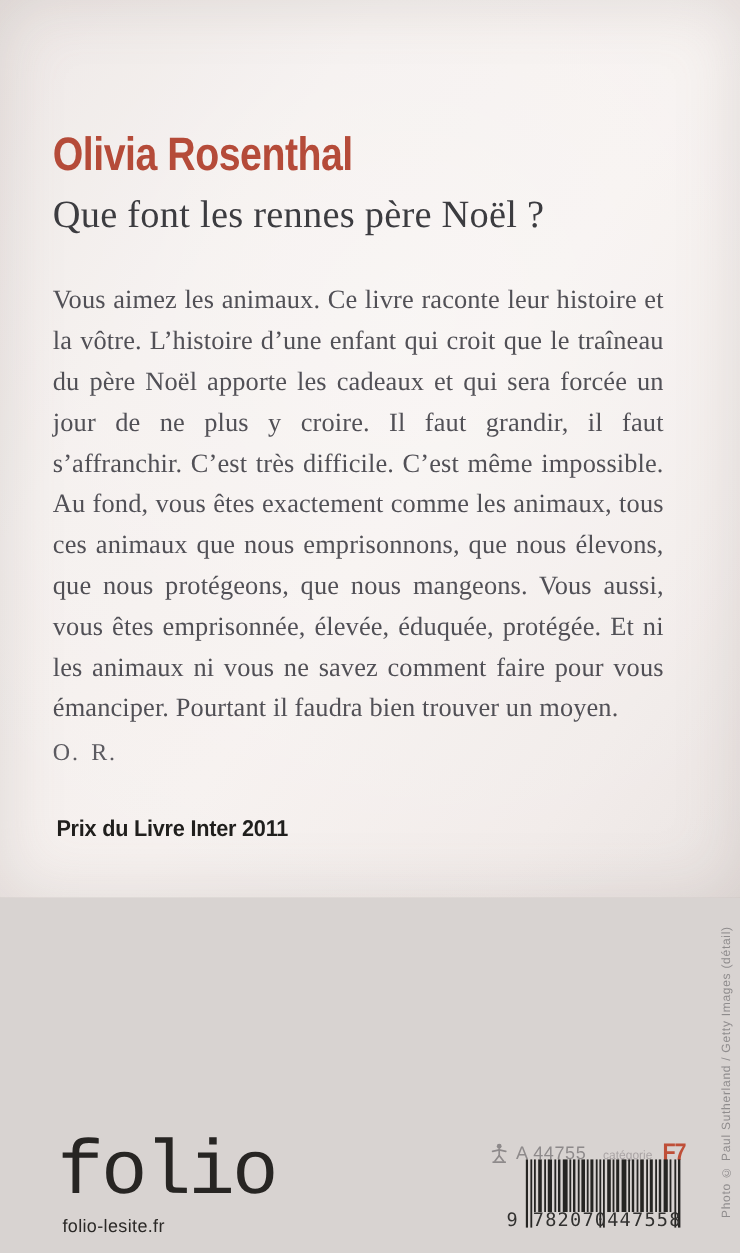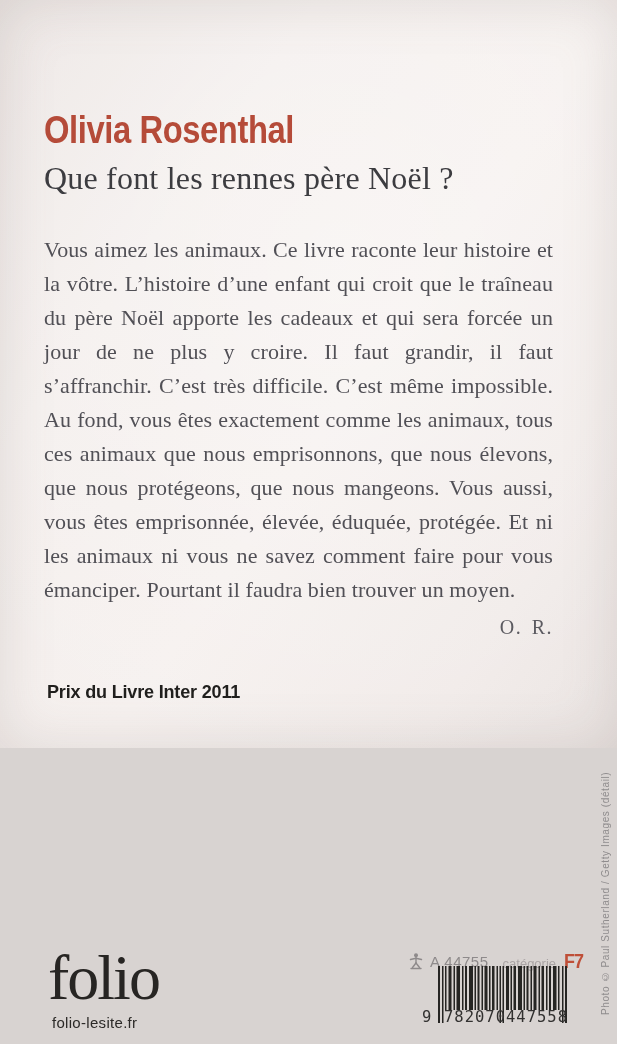--- a/index.html
+++ b/index.html
@@ -32,50 +32,50 @@
     white-space:nowrap;letter-spacing:0.2px;
   }
   .blurb{
     position:absolute;left:44px;top:233px;width:509px;
     font-size:22px;line-height:34px;color:#515056;
     text-align:justify;letter-spacing:0.1px;
     margin:0;
   }
   .signature{
     position:absolute;left:44px;top:616px;width:509px;
-    text-align:right;font-size:20px;color:#5c5b61;
+    font-size:20px;color:#5c5b61;
     letter-spacing:1.5px;word-spacing:3px;
   }
   .award{
     position:absolute;left:47px;top:681px;
     font-family:"Liberation Sans", sans-serif;
     font-weight:bold;font-size:19px;color:#201f1d;
     transform:scaleX(0.95);transform-origin:left top;
     letter-spacing:-0.2px;white-space:nowrap;
   }
   .folio-logo{
     position:absolute;left:48px;top:946px;
-    font-family:Liberation Serif, serif;
+    font-family:Liberation Mono, monospace;
     font-size:64px;line-height:1;color:#272523;
     letter-spacing:-2px;
   }
   .folio-site{
     position:absolute;left:52px;top:1014px;
     font-family:"Liberation Sans", sans-serif;
     font-weight:normal;font-size:15px;color:#2b2927;
     letter-spacing:0.3px;
   }
   .cat-line{
     position:absolute;left:407px;top:950px;width:185px;height:22px;
     font-family:"Liberation Sans", sans-serif;
     display:flex;align-items:center;
   }
   .emblem{width:18px;height:18px;flex:0 0 auto;margin-right:5px;}
   .cat-num{font-size:15px;color:#8e8a8b;letter-spacing:0.5px;}
-  .cat-label{font-size:13px;color:#aaa4a5;margin-left:14px;margin-top:4px;}
+  .cat-label{font-size:10px;color:#aaa4a5;margin-left:14px;margin-top:4px;}
   .cat-value{
     font-size:20px;font-weight:bold;color:#bf4f38;
     margin-left:8px;transform:scaleX(0.9);transform-origin:left center;
     letter-spacing:-1px;
   }
   .isbn-line{
     position:absolute;left:436px;top:941px;
     font-family:"Liberation Sans", sans-serif;
     font-size:14px;color:#918d8e;letter-spacing:0.4px;
     white-space:nowrap;

